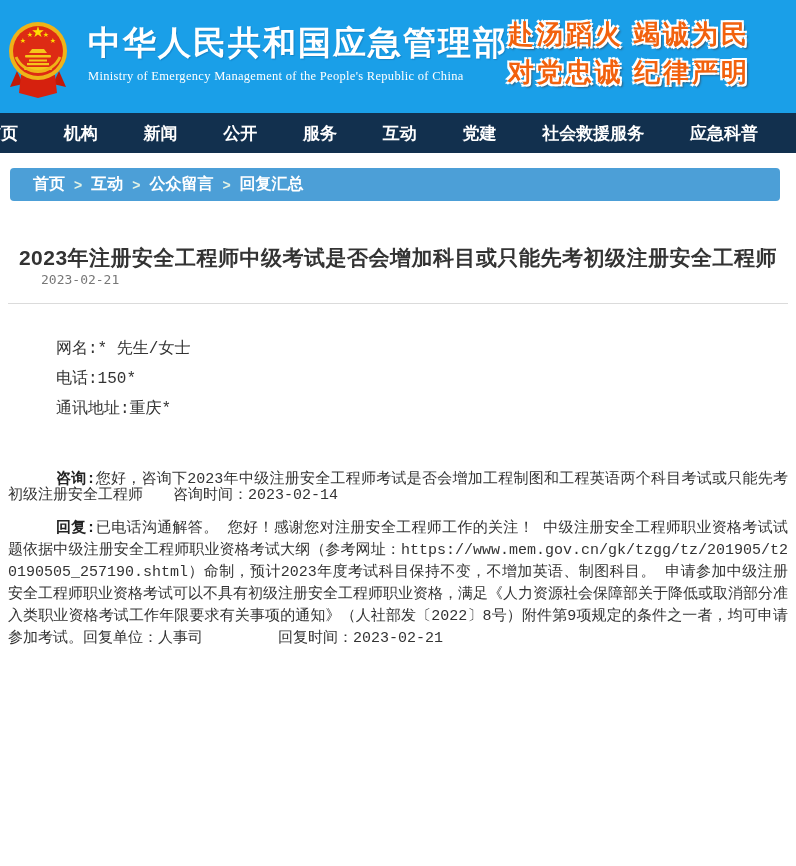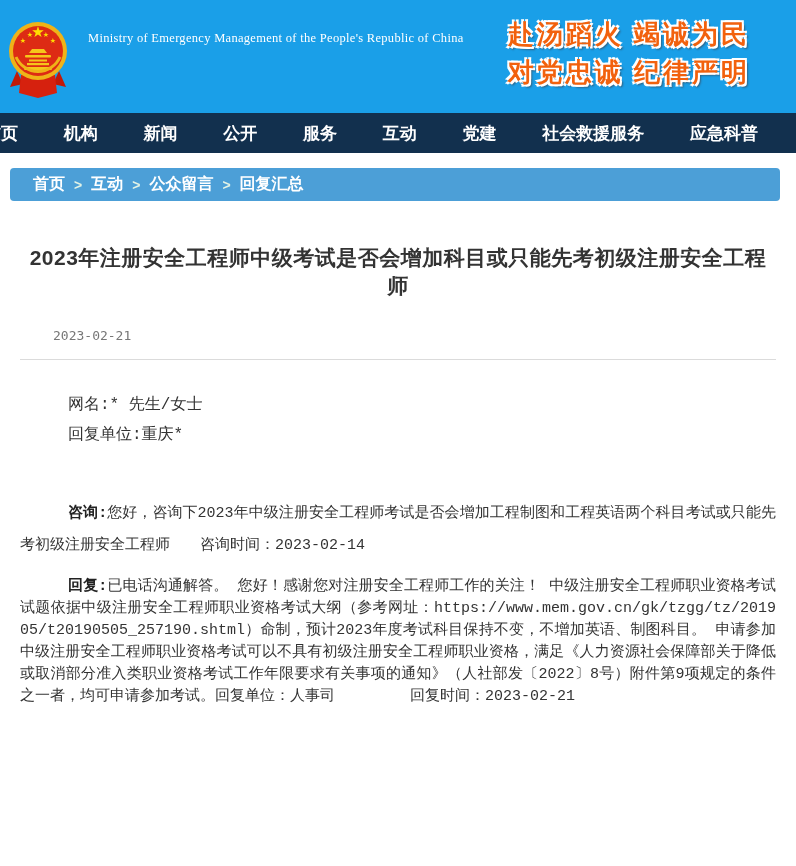--- a/index.html
+++ b/index.html
@@ -26,32 +26,32 @@
   .nav-item { color:#fff; font-weight:bold; font-size:17px; white-space:nowrap; cursor:pointer; }
 
   
   .breadcrumb { margin:15px 0 0 10px; width:770px; height:33px; background:#4C9FD7;
     border-radius:4px; display:flex; align-items:center; padding-left:23px;
     color:#fff; font-weight:bold; font-size:16px; gap:9px; }
   .bc-item { cursor:pointer; white-space:nowrap; }
   .bc-sep { color:#E2F3E6; font-size:14px; font-weight:bold; }
 
   
-  .main { padding:0 20px; color:#333; }
+  .main { padding:0 8px; color:#333; }
   .article-title { margin-top:43px; text-align:center; font-size:21px; font-weight:bold;
     color:#333; letter-spacing:.5px; }
-  .article-date { margin-top:28px; margin-left:33px; font-size:13px; color:#777;
+  .article-date { margin-left:33px; font-size:13px; color:#777;
     font-family:"DejaVu Sans Mono","Liberation Mono",monospace; }
   .divider { margin-top:16px; border-bottom:1px solid #DBDBDB; }
 
   .serif { font-family:Liberation Mono, monospace; }
   .fields { margin-top:30px; margin-left:48px; font-size:16px; line-height:30px; color:#333; }
   .field-row { white-space:nowrap; }
 
-  .para { font-size:15px; line-height:32px; text-indent:48px; color:#333;
+  .para { font-size:15px; line-height:16px; text-indent:48px; color:#333;
     text-align:justify; word-break:break-all; }
   .para-inquiry { margin-top:48px; }
   .para-reply { margin-top:14px; line-height:22px; }
   .para b { font-weight:bold; color:#222; }
 </style>
 </head>
 <body>
 
 <div class="header">
   <svg class="emblem" viewBox="0 0 60 84">
@@ -66,20 +66,21 @@
     <text x="38" y="22" font-size="7" fill="#FFDE00" text-anchor="middle">★</text>
     <text x="45" y="28" font-size="7" fill="#FFDE00" text-anchor="middle">★</text>
     <path d="M21 38 L39 38 L36 34 L24 34 Z" fill="#F6C61A"></path>
     <rect x="17" y="40" width="26" height="2.6" rx="1" fill="#F6C61A"></rect>
     <rect x="21" y="44.5" width="18" height="2" fill="#F6C61A"></rect>
     <rect x="19" y="48" width="22" height="2.2" fill="#F6C61A"></rect>
     <rect x="16" y="52" width="28" height="3" rx="1.2" fill="#F6C61A"></rect>
     <path d="M8 42 A 24 24 0 0 0 52 42" stroke="#EFB318" stroke-width="3" fill="none"></path>
   </svg>
   <div class="h-titles">
+    <div class="h-title-cn">中华人民共和国应急管理部</div>
     <div class="h-title-en">Ministry of Emergency Management of the People's Republic of China</div>
   </div>
   <div class="slogan">
     <div>赴汤蹈火 竭诚为民</div>
     <div>对党忠诚 纪律严明</div>
   </div>
 </div>
 
 <div class="nav">
   <div class="nav-inner">
@@ -105,19 +106,20 @@
   <span class="bc-item">回复汇总</span>
 </div>
 
 <div class="main">
   <div class="article-title">2023年注册安全工程师中级考试是否会增加科目或只能先考初级注册安全工程师</div>
   <div class="article-date">2023-02-21</div>
   <div class="divider"></div>
 
   <div class="fields serif">
     <div class="field-row"><span>网名:</span><span>* 先生/女士</span></div>
-    <div class="field-row"><span>回复单位:</span><span>重庆*</span></div>
+    <div class="field-row"><span>电话:</span><span>150*</span></div>
+    <div class="field-row"><span>通讯地址:</span><span>重庆*</span></div>
   </div>
 
   <p class="para para-inquiry serif"><b>咨询:</b><span>您好，咨询下2023年中级注册安全工程师考试是否会增加工程制图和工程英语两个科目考试或只能先考初级注册安全工程师　　咨询时间：2023-02-14</span></p>
 
   <p class="para para-reply serif"><b>回复:</b><span>已电话沟通解答。 您好！感谢您对注册安全工程师工作的关注！ 中级注册安全工程师职业资格考试试题依据中级注册安全工程师职业资格考试大纲（参考网址：https://www.mem.gov.cn/gk/tzgg/tz/201905/t20190505_257190.shtml）命制，预计2023年度考试科目保持不变，不增加英语、制图科目。 申请参加中级注册安全工程师职业资格考试可以不具有初级注册安全工程师职业资格，满足《人力资源社会保障部关于降低或取消部分准入类职业资格考试工作年限要求有关事项的通知》（人社部发〔2022〕8号）附件第9项规定的条件之一者，均可申请参加考试。回复单位：人事司　　　　　回复时间：2023-02-21</span></p>
 </div>
 
 </body></html>

